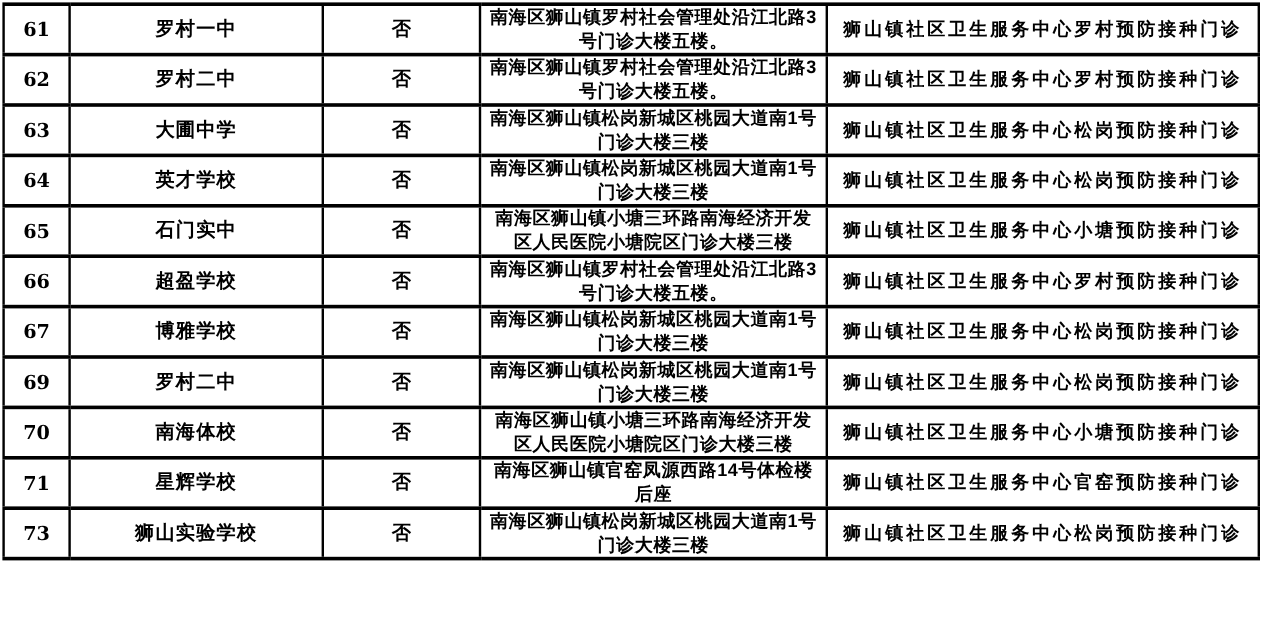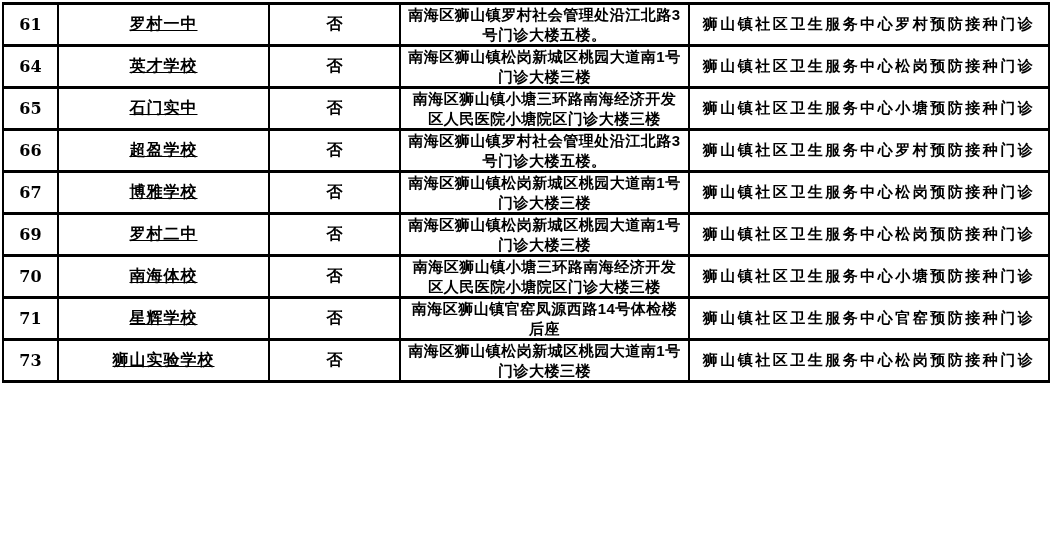--- a/index.html
+++ b/index.html
@@ -31,21 +31,20 @@
     overflow: hidden;
   }
   td.col-no {
     font-family: "DejaVu Serif", serif;
     font-size: 16px;
     font-weight: bold;
   }
   td.col-school {
     font-size: 16px;
     letter-spacing: 1px;
-    text-decoration: underline;
   }
   td.col-flag {
     font-size: 16px;
   }
   td.col-address {
     font-size: 15px;
     letter-spacing: 0.5px;
     line-height: 1.3;
     white-space: pre-line;
   }
@@ -68,21 +67,37 @@
   <tbody id="rows-container">
   <tr class="clinic-row">
     <td class="col-no">61</td>
     <td class="col-school">罗村一中</td>
     <td class="col-flag">否</td>
     <td class="col-address">南海区狮山镇罗村社会管理处沿江北路3
 号门诊大楼五楼。</td>
     <td class="col-clinic">狮山镇社区卫生服务中心罗村预防接种门诊</td>
   </tr>
 
+  <tr class="clinic-row">
+    <td class="col-no">62</td>
+    <td class="col-school">罗村二中</td>
+    <td class="col-flag">否</td>
+    <td class="col-address">南海区狮山镇罗村社会管理处沿江北路3
+号门诊大楼五楼。</td>
+    <td class="col-clinic">狮山镇社区卫生服务中心罗村预防接种门诊</td>
+  </tr>
 
+  <tr class="clinic-row">
+    <td class="col-no">63</td>
+    <td class="col-school">大圃中学</td>
+    <td class="col-flag">否</td>
+    <td class="col-address">南海区狮山镇松岗新城区桃园大道南1号
+门诊大楼三楼</td>
+    <td class="col-clinic">狮山镇社区卫生服务中心松岗预防接种门诊</td>
+  </tr>
 
   <tr class="clinic-row">
     <td class="col-no">64</td>
     <td class="col-school">英才学校</td>
     <td class="col-flag">否</td>
     <td class="col-address">南海区狮山镇松岗新城区桃园大道南1号
 门诊大楼三楼</td>
     <td class="col-clinic">狮山镇社区卫生服务中心松岗预防接种门诊</td>
   </tr>
 

